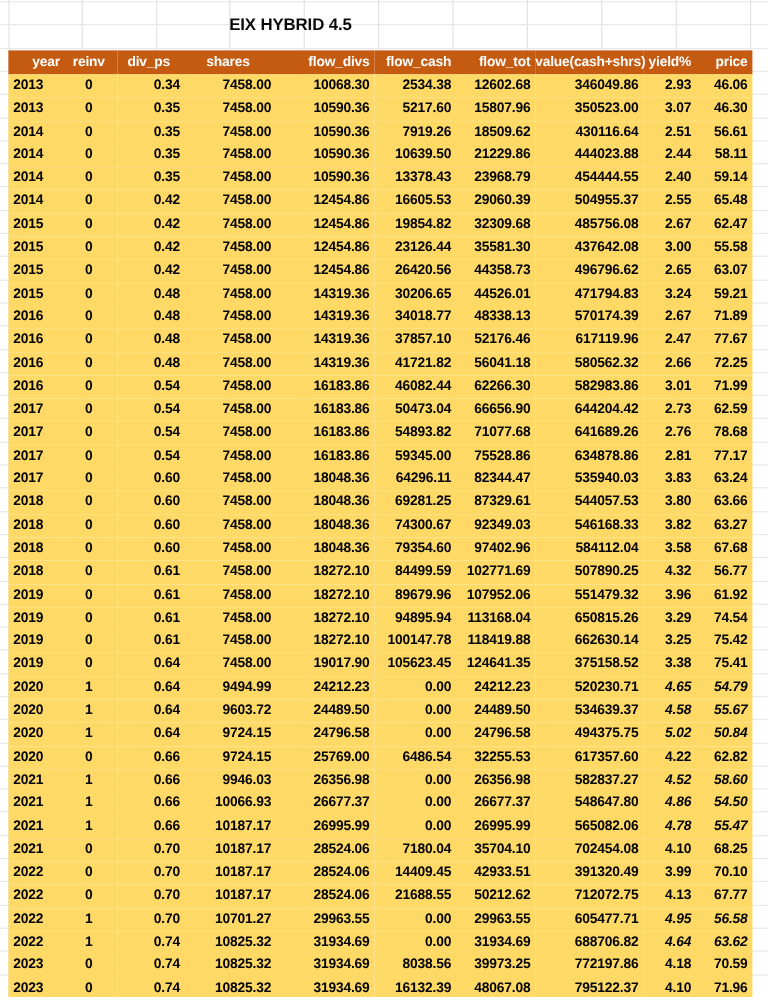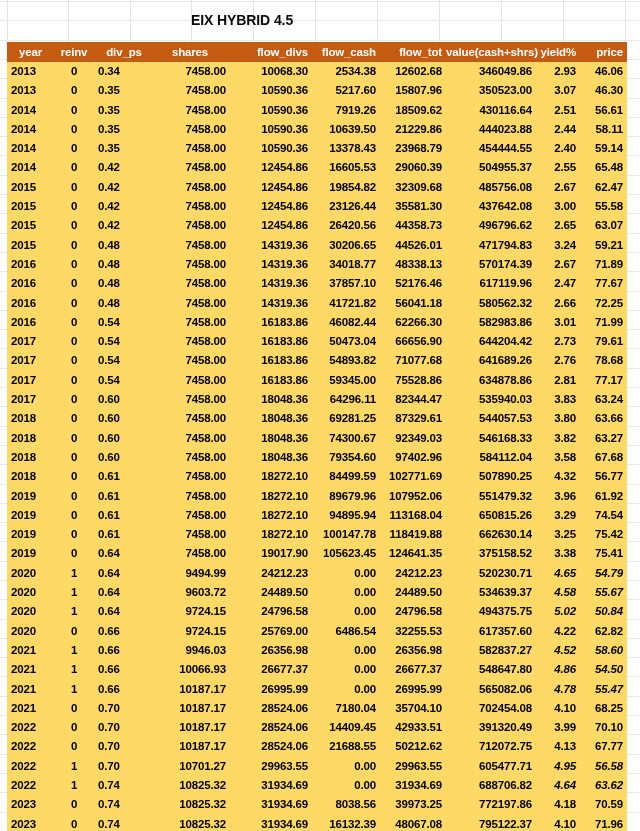--- a/index.html
+++ b/index.html
@@ -70,21 +70,21 @@
     font-weight: bold;
     height: 20px;
     line-height: 20px;
     padding: 0 4px 0 0;
     white-space: nowrap;
     font-size: 11.5px;
     text-align: right;
     border: 0;
   }
   table#data-table thead th.c-year {
-    text-align: center;
+    text-align: right;
     padding: 0 0 0 4px;
   }
   table#data-table thead th.c-reinv,
   table#data-table thead th.c-divps,
   table#data-table thead th.c-shares {
     text-align: center;
     padding: 0;
   }
   table#data-table tbody td {
     background: #ffd966;
@@ -100,21 +100,21 @@
   }
   table#data-table tbody td.c-year {
     text-align: left;
     padding: 0 0 0 4px;
   }
   table#data-table tbody td.c-reinv {
     text-align: center;
     padding: 0;
   }
   table#data-table tbody td.c-divps {
-    text-align: left;
+    text-align: right;
     padding: 0;
   }
   
   tr.reinv-on td.c-yield,
   tr.reinv-on td.c-price {
     padding-right: 12px;
     font-style: italic;
   }
 
   
@@ -391,21 +391,21 @@
         <tr>
           <td class="c-year">2017</td>
           <td class="c-reinv">0</td>
           <td class="c-divps">0.54</td>
           <td class="c-shares">7458.00</td>
           <td class="c-divs">16183.86</td>
           <td class="c-cash">50473.04</td>
           <td class="c-tot">66656.90</td>
           <td class="c-value">644204.42</td>
           <td class="c-yield">2.73</td>
-          <td class="c-price">79.61</td>
+          <td class="c-price">62.59</td>
         </tr>
         <tr>
           <td class="c-year">2017</td>
           <td class="c-reinv">0</td>
           <td class="c-divps">0.54</td>
           <td class="c-shares">7458.00</td>
           <td class="c-divs">16183.86</td>
           <td class="c-cash">54893.82</td>
           <td class="c-tot">71077.68</td>
           <td class="c-value">641689.26</td>

